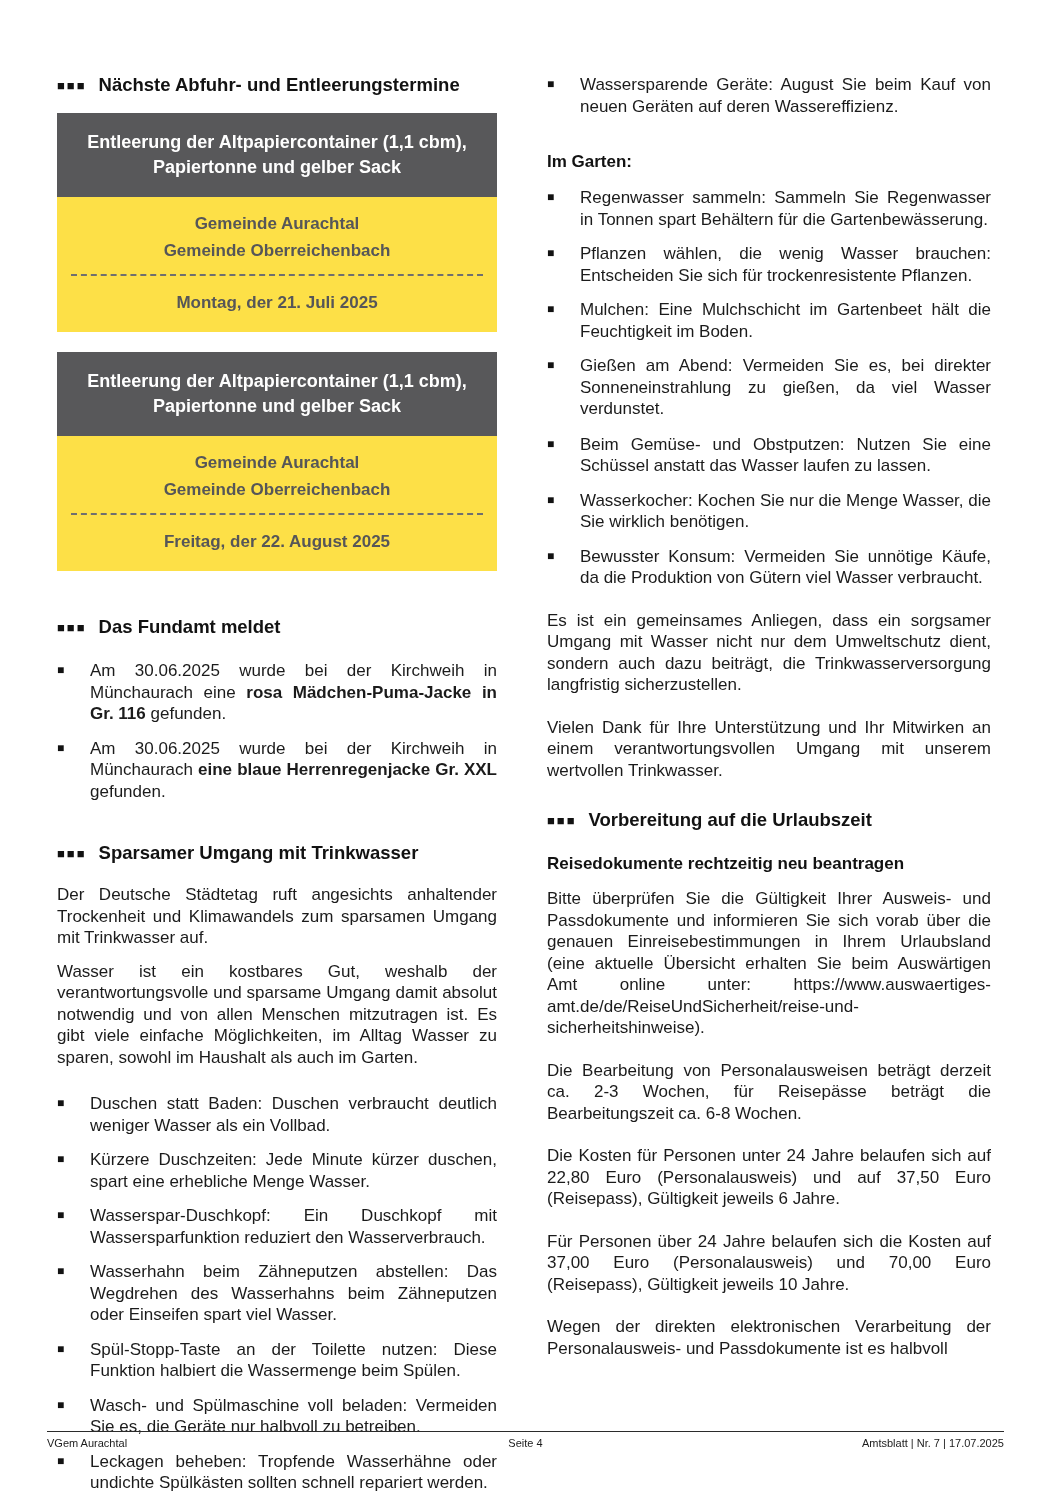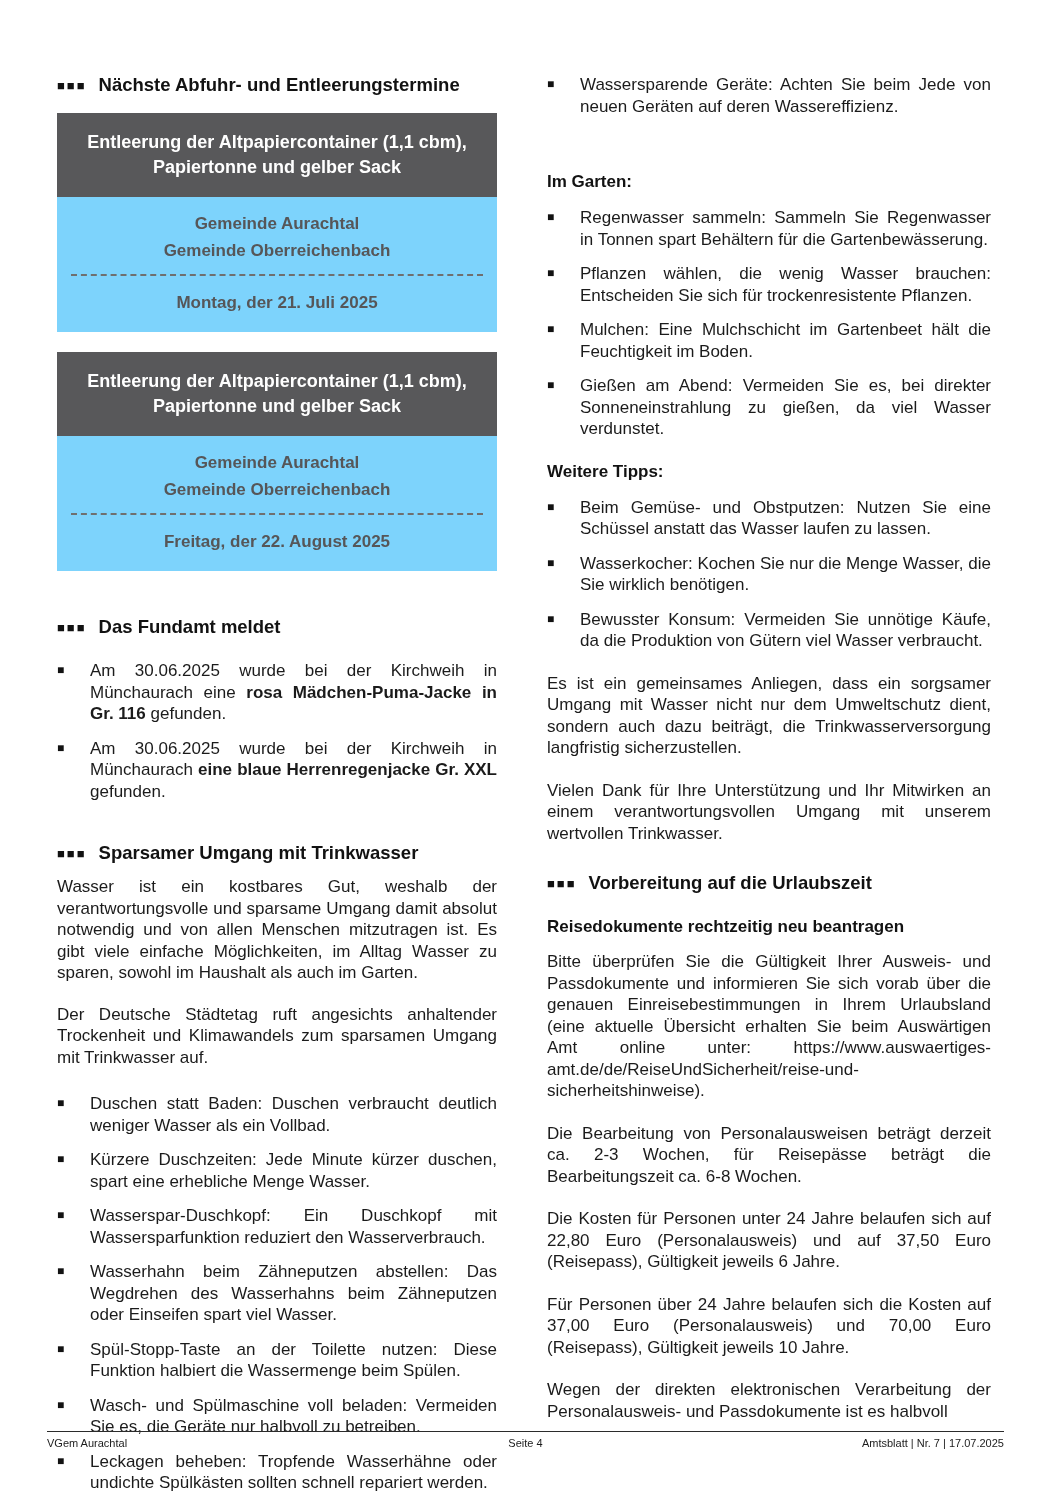--- a/index.html
+++ b/index.html
@@ -31,29 +31,29 @@
   ul.bullets .sq { flex:0 0 33px; font-size:12px; line-height:21.5px; color:#121212; }
   ul.bullets .li-text { flex:1; }
 
   .box { width:100%; }
   .box + .box { margin-top:20px; }
   .box-header {
     background:#58585a; color:#ffffff; font-weight:bold;
     font-size:18px; line-height:25px; text-align:center; padding:17px 16px;
   }
   .box-body {
-    background:#7dd3fc; color:#565658; font-weight:bold; font-size:17px;
+    background:#fde047; color:#565658; font-weight:bold; font-size:17px;
     text-align:center; padding:13px 12px 16px;
   }
   .box-body .muni { line-height:27px; }
   .dash-divider { border-top:2.5px dashed #6f6f6f; margin:10px 2px 0; height:0; }
   .box-date { margin-top:13px; line-height:27px; }
 
   .mt17 { margin-top:17px; } .mt45 { margin-top:45px; } .mt40 { margin-top:40px; }
-  .mt35 { margin-top:54px; } .mt28 { margin-top:28px; } .mt25 { margin-top:25px; }
+  .mt35 { margin-top:34px; } .mt28 { margin-top:28px; } .mt25 { margin-top:25px; }
   .mt22 { margin-top:22px; } .mt21 { margin-top:21px; } .mt20 { margin-top:20px; }
   .mt14 { margin-top:14px; } .mt13 { margin-top:13px; } .mt12 { margin-top:12px; }
 
   .footer {
     position:absolute; left:47px; top:1431px; width:957px;
     border-top:1.5px solid #2b2b2b; padding-top:5px;
     display:flex; align-items:baseline;
     font-size:11px; color:#1b1b1b;
   }
   .footer .fl { width:33%; text-align:left; }
@@ -106,22 +106,22 @@
         <span class="sq">■</span>
         <span class="li-text"><span>Am 30.06.2025 wurde bei der Kirchweih in Münchaurach </span><b>eine blaue Herrenregenjacke Gr. XXL</b><span> gefunden.</span></span>
       </li>
     </ul>
 
     <h2 class="sec-title mt40">
       <span class="marker">■■■</span>
       <span>Sparsamer Umgang mit Trinkwasser</span>
     </h2>
 
+    <p class="body-text mt20">Der Deutsche Städtetag ruft angesichts anhaltender Trockenheit und Klimawandels zum sparsamen Umgang mit Trinkwasser auf.</p>
     <p class="body-text mt12">Wasser ist ein kostbares Gut, weshalb der verantwortungsvolle und sparsame Umgang damit absolut notwendig und von allen Menschen mitzutragen ist. Es gibt viele einfache Möglichkeiten, im Alltag Wasser zu sparen, sowohl im Haushalt als auch im Garten.</p>
-    <p class="body-text mt20">Der Deutsche Städtetag ruft angesichts anhaltender Trockenheit und Klimawandels zum sparsamen Umgang mit Trinkwasser auf.</p>
 
     <ul class="bullets mt25">
       <li>
           <span class="sq">■</span>
           <span class="li-text">Duschen statt Baden: Duschen verbraucht deutlich weniger Wasser als ein Vollbad.</span>
         </li>
       <li>
           <span class="sq">■</span>
           <span class="li-text">Kürzere Duschzeiten: Jede Minute kürzer duschen, spart eine erhebliche Menge Wasser.</span>
         </li>
@@ -146,21 +146,21 @@
           <span class="li-text">Leckagen beheben: Tropfende Wasserhähne oder undichte Spülkästen sollten schnell repariert werden.</span>
         </li>
     </ul>
   </div>
 
   <div class="col col-right">
 
     <ul class="bullets">
       <li>
           <span class="sq">■</span>
-          <span class="li-text">Wassersparende Geräte: Achten Sie beim Jede von neuen Geräten auf deren Wassereffizienz.</span>
+          <span class="li-text">Wassersparende Geräte: August Sie beim Kauf von neuen Geräten auf deren Wassereffizienz.</span>
         </li>
     </ul>
 
     <h3 class="subhead mt35">Im Garten:</h3>
 
     <ul class="bullets mt14">
       <li>
           <span class="sq">■</span>
           <span class="li-text">Regenwasser sammeln: Sammeln Sie Regenwasser in Tonnen spart Behältern für die Gartenbewässerung.</span>
         </li>
@@ -171,21 +171,20 @@
       <li>
           <span class="sq">■</span>
           <span class="li-text">Mulchen: Eine Mulchschicht im Gartenbeet hält die Feuchtigkeit im Boden.</span>
         </li>
       <li>
           <span class="sq">■</span>
           <span class="li-text">Gießen am Abend: Vermeiden Sie es, bei direkter Sonneneinstrahlung zu gießen, da viel Wasser verdunstet.</span>
         </li>
     </ul>
 
-    <h3 class="subhead mt21">Weitere Tipps:</h3>
 
     <ul class="bullets mt14">
       <li>
           <span class="sq">■</span>
           <span class="li-text">Beim Gemüse- und Obstputzen: Nutzen Sie eine Schüssel anstatt das Wasser laufen zu lassen.</span>
         </li>
       <li>
           <span class="sq">■</span>
           <span class="li-text">Wasserkocher: Kochen Sie nur die Menge Wasser, die Sie wirklich benötigen.</span>
         </li>

